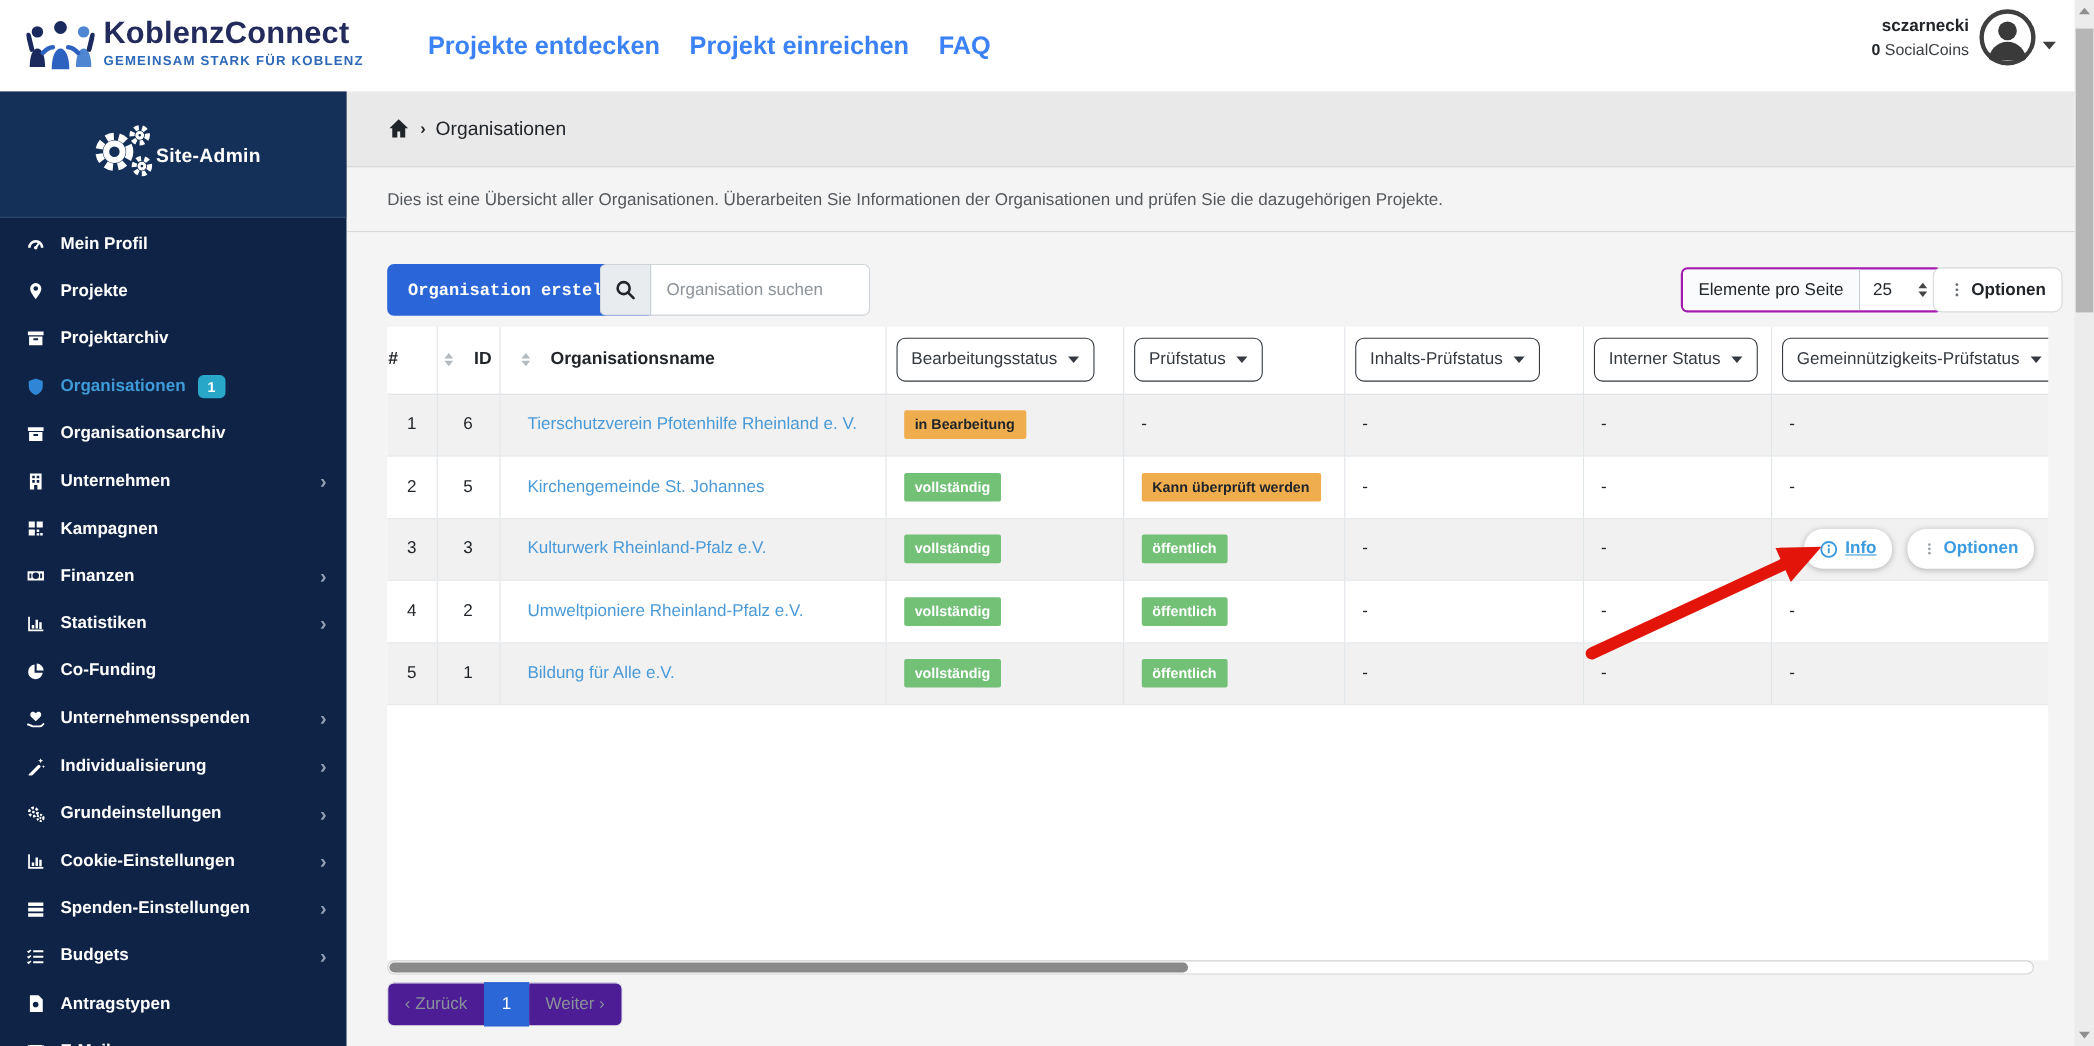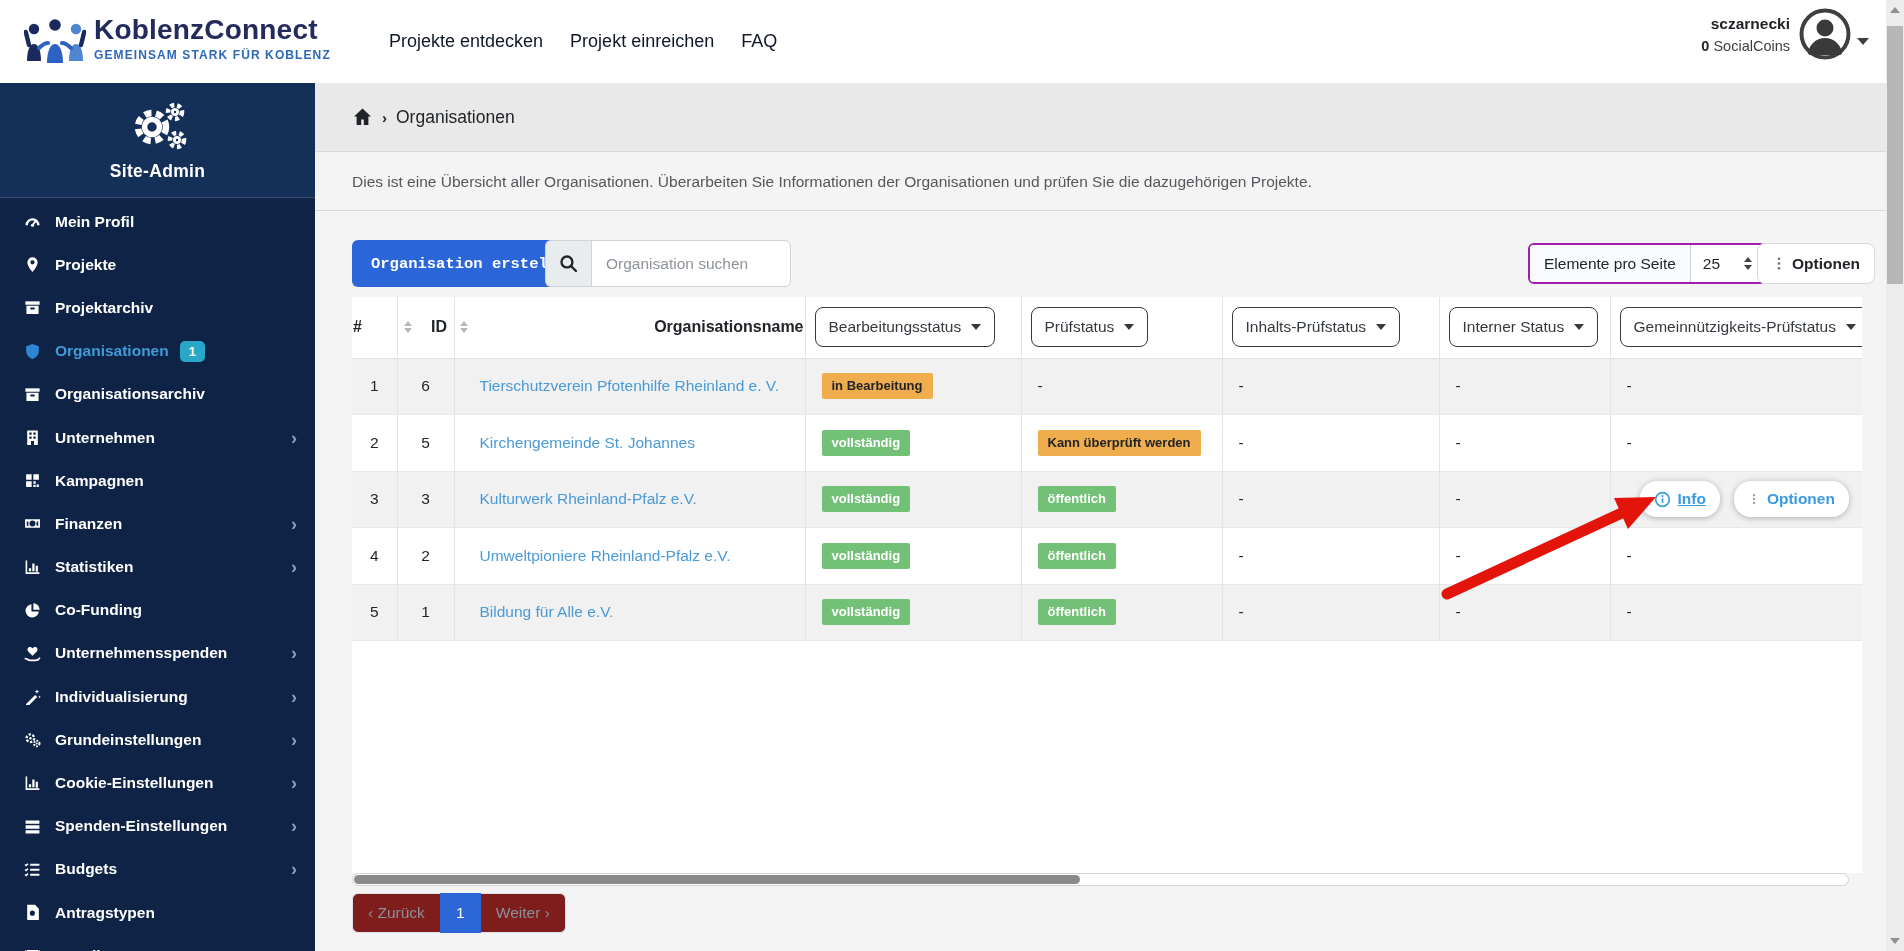--- a/index.html
+++ b/index.html
@@ -5,31 +5,31 @@
   html,body{margin:0;padding:0;background:#f4f4f4;font-family:"Liberation Sans",sans-serif;}
   .app{position:relative;width:1904px;height:951px;overflow:hidden;background:#f4f4f4;}
 
   
   .topbar{position:absolute;top:0;left:0;width:1904px;height:83px;background:#fff;z-index:5;}
   .logo{position:absolute;left:24px;top:15px;display:flex;align-items:flex-start;}
   .logo-text{margin-left:8px;display:flex;flex-direction:column;}
   .logo-title{font-size:28px;font-weight:bold;color:#232a5c;letter-spacing:.2px;line-height:30px;}
   .logo-sub{font-size:12px;color:#2e68b8;letter-spacing:1.1px;font-weight:bold;margin-top:3px;}
   .top-nav{position:absolute;left:389px;top:0;height:83px;display:flex;align-items:center;gap:27px;}
-  .nav-link{font-size:18px;color:#0f172a;cursor:pointer;white-space:nowrap;}
+  .nav-link{font-size:23px;color:#3b82f6;cursor:pointer;white-space:nowrap;font-weight:bold;}
   .user-text{position:absolute;right:114px;top:13px;text-align:right;}
   .user-name{font-size:15.5px;font-weight:bold;color:#212529;line-height:22px;}
   .user-coins{font-size:14.5px;color:#3c4043;line-height:22px;}
   .user-coins b{color:#212529;}
   .avatar{position:absolute;left:1799px;top:8px;width:52px;height:52px;border-radius:50%;overflow:hidden;}
   .avatar-caret{position:absolute;left:1857px;top:38px;width:0;height:0;border-left:6px solid transparent;border-right:6px solid transparent;border-top:7px solid #3f3f3f;}
 
   
   .sidebar{position:absolute;top:83px;left:0;width:315px;height:868px;background:#0e2345;z-index:4;overflow:hidden;}
-  .side-head{height:114px;background:#143058;border-bottom:1px solid rgba(255,255,255,.14);display:flex;flex-direction:column;align-items:center;justify-content:center;}
+  .side-head{height:114px;background:#143058;border-bottom:1px solid rgba(255,255,255,.14);display:flex;flex-direction:row;align-items:center;justify-content:center;}
   .side-title{color:#fff;font-weight:bold;font-size:17.5px;margin-top:2px;letter-spacing:.3px;}
   .side-items{padding-top:2px;}
   .side-item{height:43.2px;display:flex;align-items:center;padding:0 18px 0 24px;color:#fff;font-weight:bold;font-size:15.5px;cursor:pointer;}
   .side-item .icon{width:20px;height:17px;margin-right:11px;display:flex;align-items:center;color:#fff;flex:none;}
   .side-item.active{color:#3f9ad8;}
   .side-item.active .icon{color:#2e86d4;}
   .badge-count{background:#28a7c9;color:#fff;font-size:13px;font-weight:bold;border-radius:5px;padding:4px 9px;margin-left:11px;line-height:13px;}
   .side-chevron{margin-left:auto;color:#93a0b4;font-size:18px;font-weight:bold;line-height:14px;}
 
   
@@ -75,21 +75,21 @@
   .badge.warning{background:#f0ad4e;color:#212529;}
   .badge.success{background:#73c077;color:#fff;}
   .actions{display:flex;gap:14px;align-items:center;padding-left:28px;}
   .pill{display:inline-flex;align-items:center;gap:7px;background:#fff;border-radius:17px;padding:9px 14px;box-shadow:0 1px 6px rgba(0,0,0,.28);font-size:15.5px;font-weight:bold;color:#3b9be0;cursor:pointer;border:none;font-family:inherit;}
   .pill .u{text-decoration:underline;}
 
   .hscroll{position:absolute;left:37px;top:790px;width:1497px;height:13px;background:#fff;border:1px solid #d2d2d2;border-radius:7px;box-sizing:border-box;}
   .hscroll-thumb{position:absolute;left:1px;top:1px;width:726px;height:9px;background:#8a8a8a;border-radius:5px;cursor:pointer;}
 
   .pagination{position:absolute;left:37px;top:810px;display:flex;height:40px;}
-  .page-item{display:flex;align-items:center;padding:0 15px;background:#7f1d1d;border:1px solid #dee2e6;color:#8a9199;font-size:15.5px;cursor:pointer;box-sizing:border-box;}
+  .page-item{display:flex;align-items:center;padding:0 15px;background:#4c1d95;border:1px solid #dee2e6;color:#8a9199;font-size:15.5px;cursor:pointer;box-sizing:border-box;}
   .page-item.prev{border-radius:6px 0 0 6px;border-right:none;}
   .page-item.current{background:#2b67d6;color:#fff;border-color:#2b67d6;min-width:41px;justify-content:center;padding:0;}
   .page-item.next{border-radius:0 6px 6px 0;border-left:none;}
 
   
   .vscroll{position:absolute;right:0;top:0;width:18px;height:951px;background:#ececec;z-index:10;}
   .vscroll-thumb{position:absolute;left:1px;top:26px;width:16px;height:258px;background:#b6b6b6;cursor:pointer;}
   .vs-up{position:absolute;left:4px;top:7px;width:0;height:0;border-left:5px solid transparent;border-right:5px solid transparent;border-bottom:6px solid #8f8f8f;}
   .vs-down{position:absolute;left:4px;bottom:7px;width:0;height:0;border-left:5px solid transparent;border-right:5px solid transparent;border-top:6px solid #8f8f8f;}
 
@@ -386,21 +386,21 @@
               <th>
                 <span class="th-flex" style="justify-content: center;">
                   <span class="sort">
                     <span class="s-up"></span>
                     <span class="s-down"></span>
                   </span>
                   <span>ID</span>
                 </span>
               </th>
               <th>
-                <span class="th-flex" style="justify-content: space-between; padding-left: 4px;">
+                <span class="th-flex" style="justify-content: flex-start; padding-left: 18px;">
                   <span class="sort">
                     <span class="s-up"></span>
                     <span class="s-down"></span>
                   </span>
                   <span>Organisationsname</span>
                 </span>
               </th>
               <th><button class="filter-btn">
                   <span>Bearbeitungsstatus</span>
                   <span class="caret-dn"></span>

